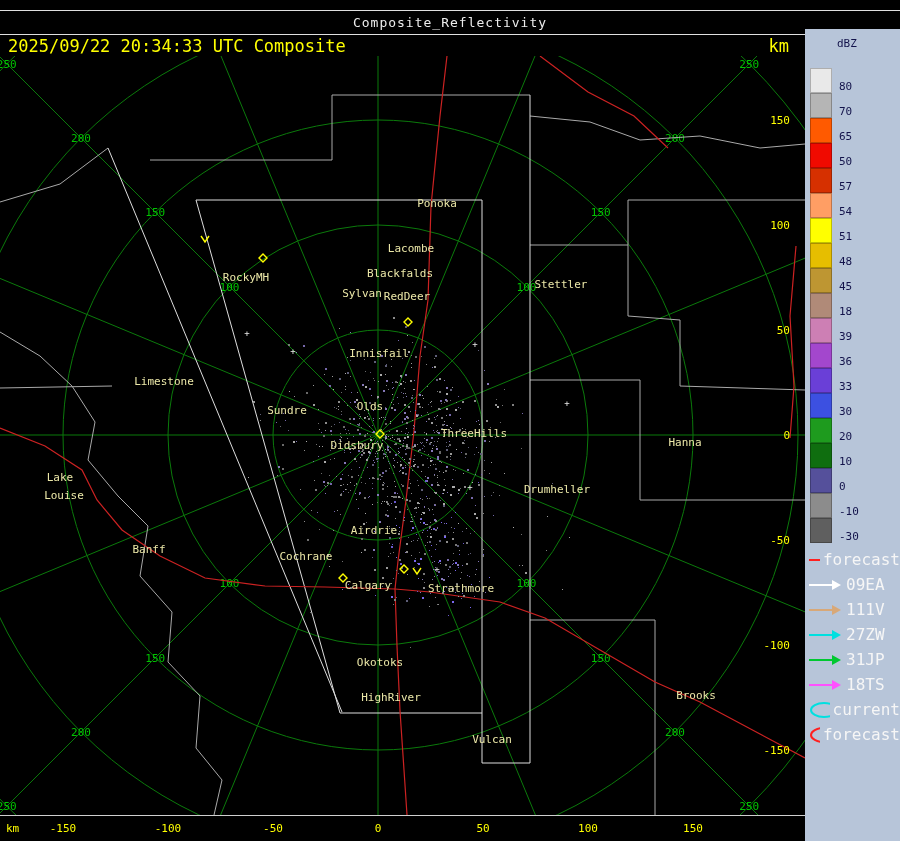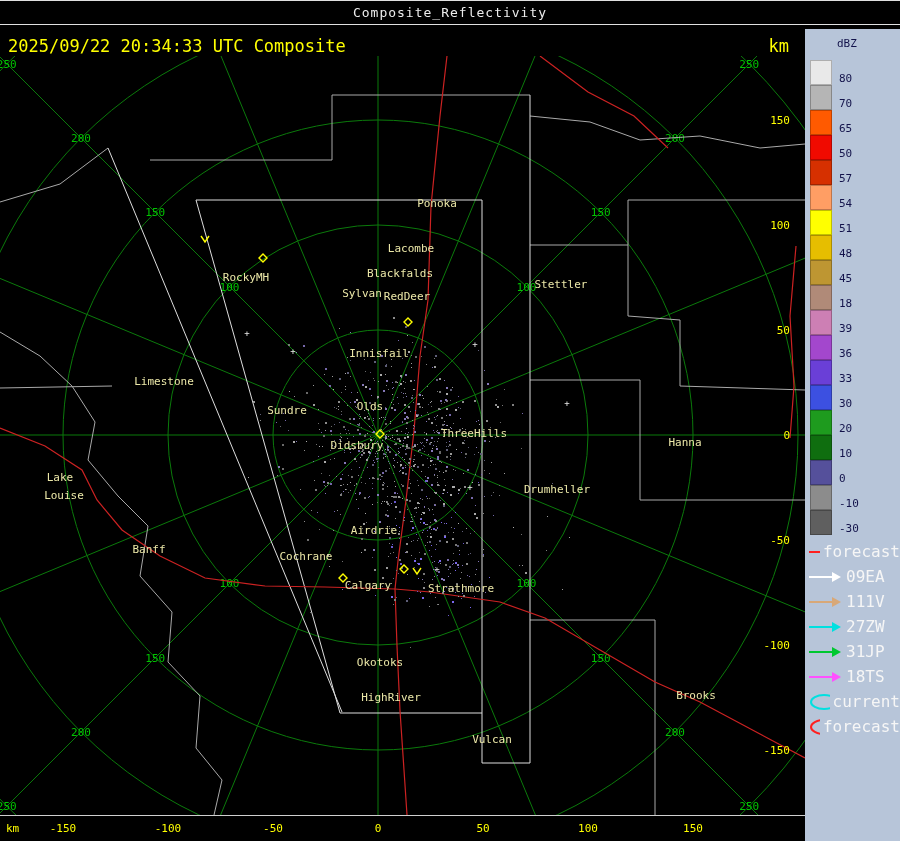--- a/index.html
+++ b/index.html
@@ -1,31 +1,31 @@
 <!DOCTYPE html>
 <html><head>
 <meta charset="utf-8">
 <style>
   html,body{margin:0;padding:0;background:#000;}
   body{width:900px;height:841px;overflow:hidden;font-family:"DejaVu Sans Mono","Liberation Mono",monospace;}
   .app{position:relative;width:900px;height:841px;background:#000;}
-  .titlebar{position:absolute;top:0;left:0;width:900px;height:25px;box-sizing:border-box;
+  .titlebar{position:absolute;top:10px;left:0;width:900px;height:25px;box-sizing:border-box;
     border-top:1px solid #e0e0e0;border-bottom:1px solid #e0e0e0;color:#ededed;font-size:13px;
     display:flex;align-items:center;justify-content:center;letter-spacing:1px;}
   .statusbar{position:absolute;top:29px;left:0;width:805px;height:27px;color:#ffff00;font-size:17px;}
   .timestamp{position:absolute;left:8px;top:7px;}
   .unit-top{position:absolute;right:16px;top:7px;}
   .radar-wrap{position:absolute;top:56px;left:0;width:805px;height:759px;background:#000;}
   svg#radar{display:block;width:805px;height:759px;font-family:"DejaVu Sans Mono","Liberation Mono",monospace;}
   .bottom-strip{position:absolute;top:815px;left:0;width:805px;height:26px;border-top:1px solid #cfcfcf;
     color:#ffff00;font-size:11px;}
   .unit-bottom{position:absolute;left:6px;top:6px;}
   .ax-b{position:absolute;top:6px;transform:translateX(-50%);}
   .sidebar{position:absolute;top:29px;left:805px;width:95px;height:812px;background:#b7c5d9;color:#12124a;font-size:11px;}
-  .dbz{margin:8px 0 10px 32px;}
+  .dbz{margin:8px 0 18px 32px;}
   .cb-rows{margin-left:5px;}
   .cb-row{display:flex;align-items:flex-end;height:25px;}
   .cb-swatch{width:22px;height:25px;box-sizing:border-box;border:1px solid rgba(0,0,0,.25);}
   .cb-label{margin-left:7px;}
   .lg-rows{margin-top:4px;margin-left:2px;}
   .lg-row{display:flex;align-items:center;height:25px;color:#f6f6f6;}
   .lg-label{margin-left:3px;font-size:16px;}
 </style>
 </head>
 <body>

